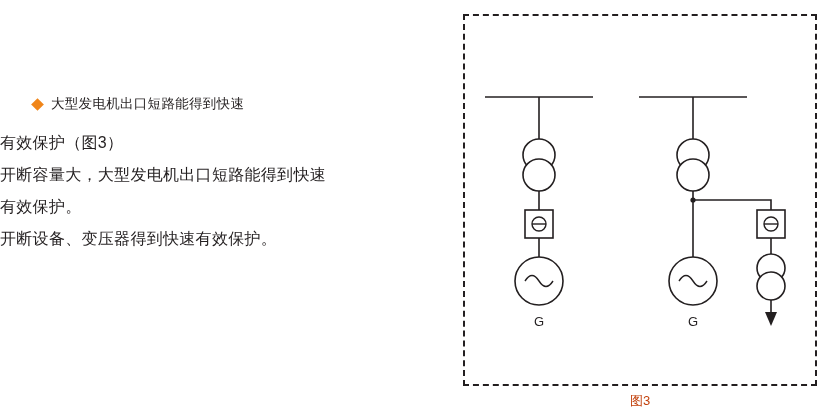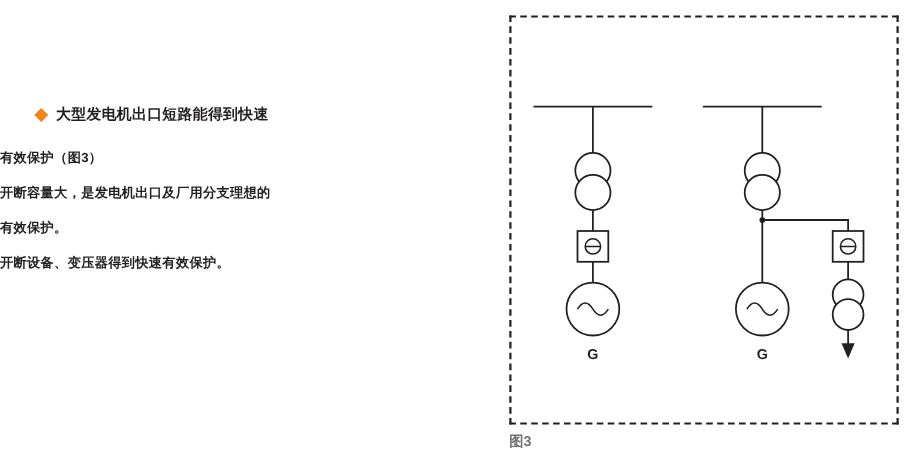--- a/index.html
+++ b/index.html
@@ -12,21 +12,20 @@
     background: #ffffff;
     font-family: "Liberation Sans", sans-serif;
     color: #231f20;
     overflow: hidden;
     position: relative;
   }
   .page {
     position: relative;
     width: 840px;
     height: 336px;
-    font-weight: bold;
   }
 
   
   .text-col {
     position: absolute;
     left: 0px;
     top: 95px;
     width: 420px;
   }
   .bullet-line {
@@ -43,21 +42,21 @@
     margin-right: 9px;
     flex: 0 0 auto;
   }
   .bullet-text {
     font-size: 13.5px;
     line-height: 18px;
     letter-spacing: 0.3px;
     color: #231f20;
   }
   .para {
-    font-size: 12px;
+    font-size: 16px;
     line-height: 32px;
     letter-spacing: 0.3px;
     color: #231f20;
     padding-left: 0px;
   }
 
   
   .panel {
     position: absolute;
     left: 463px;
@@ -65,22 +64,23 @@
     width: 354px;
     height: 372px;
     border: 2px dashed #231f20;
     box-sizing: border-box;
   }
   .panel-caption {
     position: absolute;
     left: 463px;
     top: 392px;
     width: 354px;
+    text-align: center;
     font-size: 13px;
-    color: #737373;
+    color: #c2410c;
   }
   .svg-wrap {
     position: absolute;
     left: 463px;
     top: 14px;
     width: 354px;
     height: 372px;
   }
   svg { display: block; }
   .ln { stroke: #231f20; stroke-width: 1.6; fill: none; }
@@ -100,21 +100,21 @@
 <div class="page">
 
   <div class="text-col">
 
     <div class="bullet-line">
       <span class="diamond"></span>
       <span class="bullet-text">大型发电机出口短路能得到快速</span>
     </div>
 
     <div class="para">有效保护（图3）</div>
-    <div class="para">开断容量大，是发电机出口及厂用分支理想的</div>
+    <div class="para">开断容量大，大型发电机出口短路能得到快速</div>
     <div class="para">有效保护。</div>
     <div class="para">开断设备、变压器得到快速有效保护。</div>
   </div>
 
   <div class="panel"></div>
 
   <div class="svg-wrap">
     <svg width="354" height="372" viewBox="0 0 354 372" xmlns="http://www.w3.org/2000/svg">
 
       <g>

